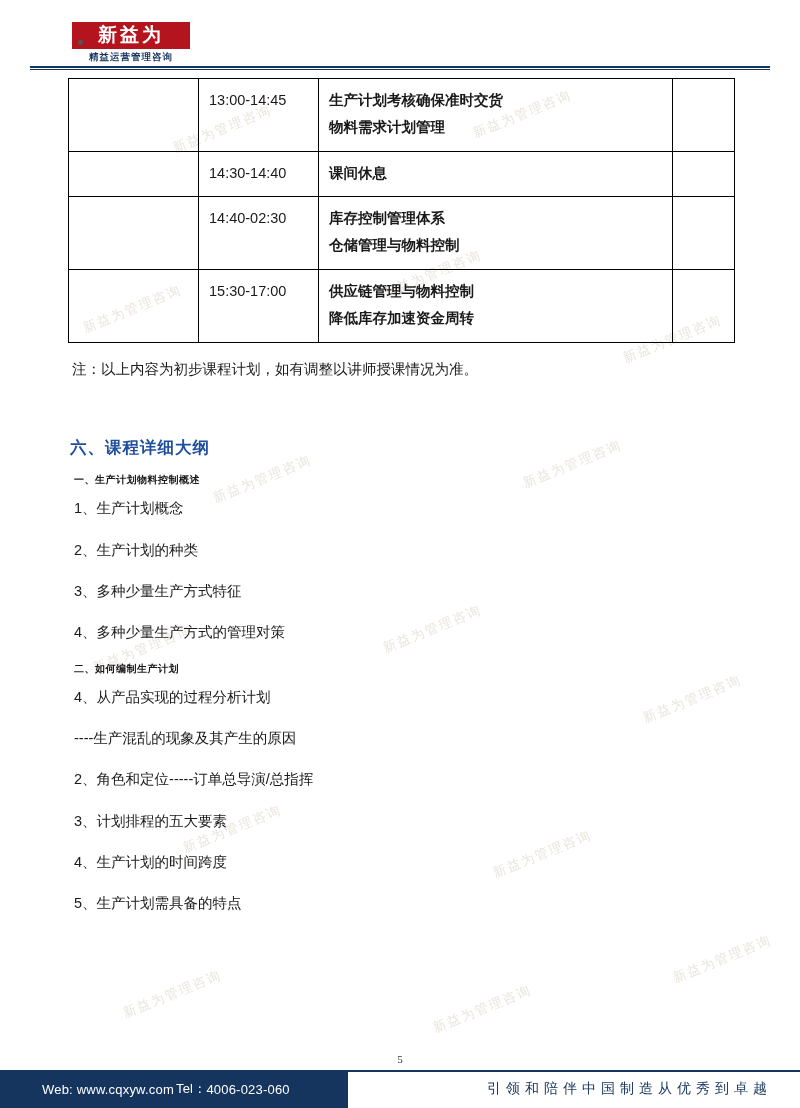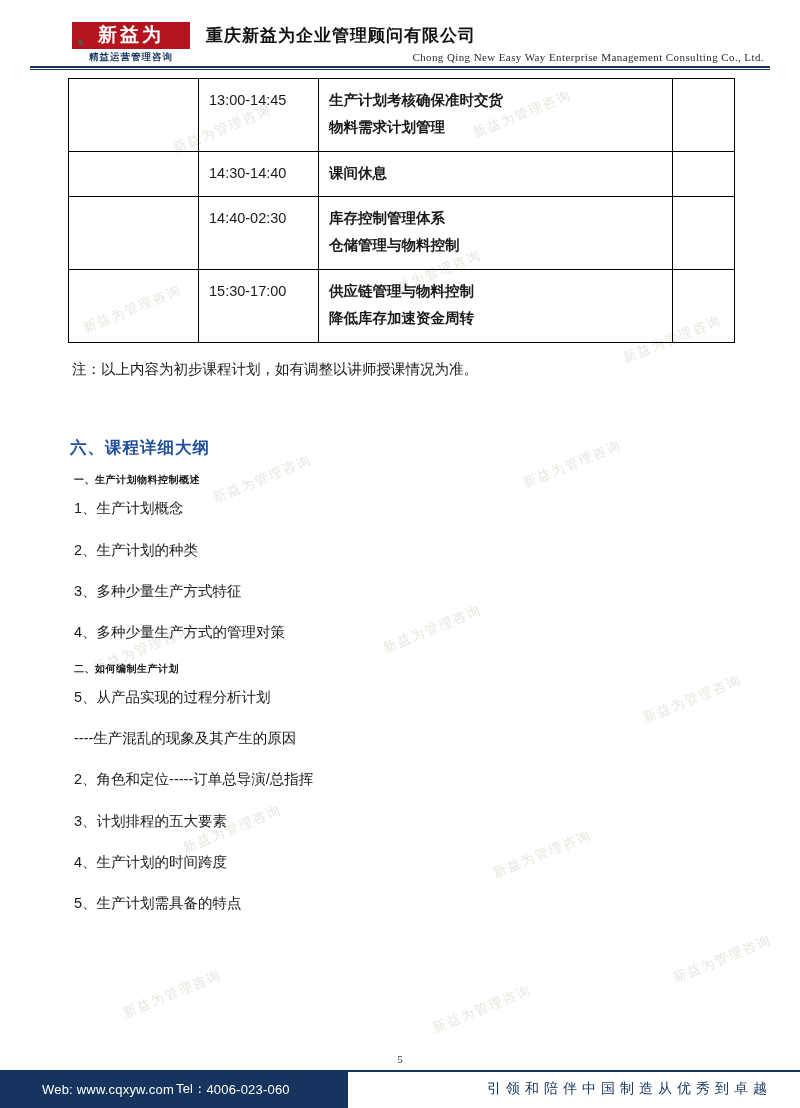--- a/index.html
+++ b/index.html
@@ -222,24 +222,20 @@
 <div class="wm" style="left:120px; top:985px;">新益为管理咨询</div>
 <div class="wm" style="left:430px; top:1000px;">新益为管理咨询</div>
 <div class="wm" style="left:670px; top:950px;">新益为管理咨询</div>
 
 <div class="header">
   <div class="hdr-dot"></div>
   <div class="hdr-inner">
     <div class="logo-wrap">
       <div class="logo-box">新益为</div>
       <div class="logo-sub">精益运营管理咨询</div>
-    </div>
-    <div class="hdr-titles">
-      <div class="hdr-cn">重庆新益为企业管理顾问有限公司</div>
-      <div class="hdr-en">Chong Qing New Easy Way Enterprise Management Consulting Co., Ltd.</div>
     </div>
   </div>
 </div>
 <div class="hdr-rule"></div>
 <div class="hdr-rule-thin"></div>
 
 <div class="content">
 
   <table class="schedule">
     <tbody>
@@ -288,21 +284,21 @@
   <div>
     <div class="outline-h">一、生产计划物料控制概述</div>
     <div class="outline-i">1、生产计划概念</div>
     <div class="outline-i">2、生产计划的种类</div>
     <div class="outline-i">3、多种少量生产方式特征</div>
     <div class="outline-i">4、多种少量生产方式的管理对策</div>
   </div>
 
   <div>
     <div class="outline-h">二、如何编制生产计划</div>
-    <div class="outline-i">5、从产品实现的过程分析计划</div>
+    <div class="outline-i">4、从产品实现的过程分析计划</div>
     <div class="outline-i">----生产混乱的现象及其产生的原因</div>
     <div class="outline-i">2、角色和定位-----订单总导演/总指挥</div>
     <div class="outline-i">3、计划排程的五大要素</div>
     <div class="outline-i">4、生产计划的时间跨度</div>
     <div class="outline-i">5、生产计划需具备的特点</div>
   </div>
 
 </div>
 
 <div class="page-num">5</div>

